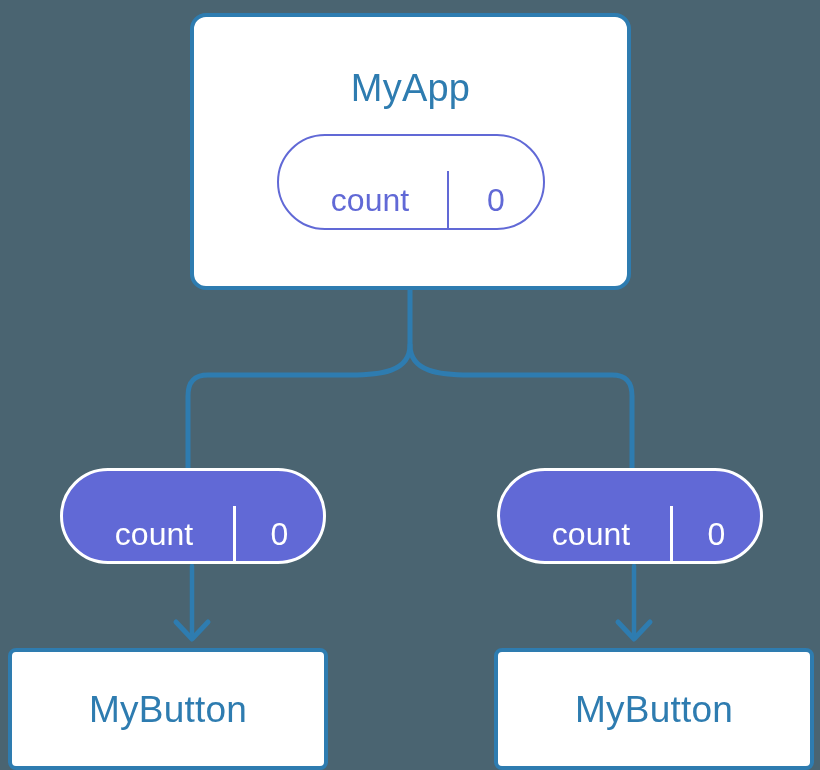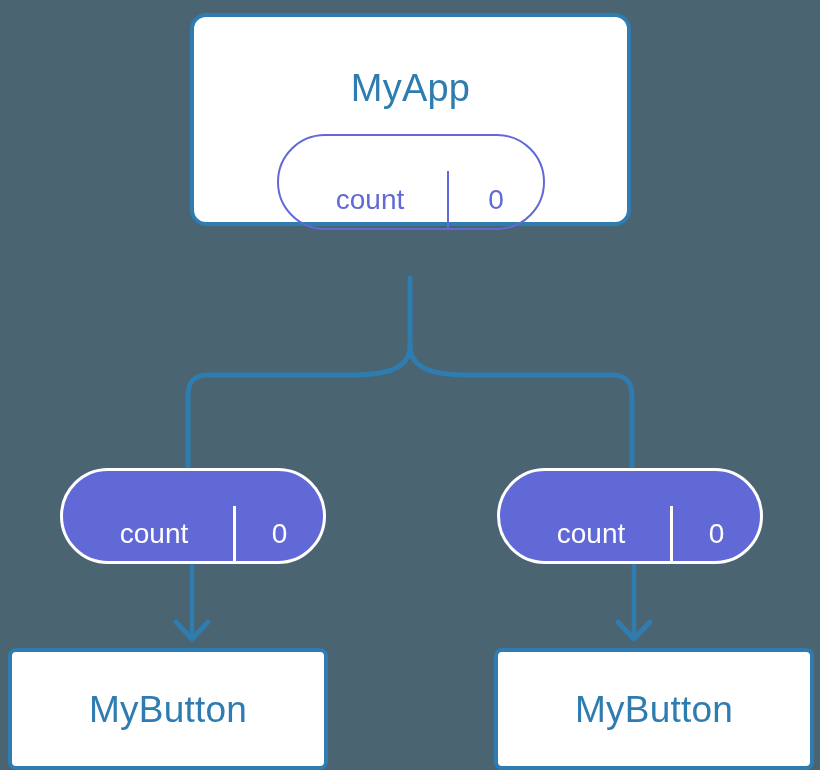--- a/index.html
+++ b/index.html
@@ -45,21 +45,21 @@
     font-size: 38px;
     line-height: 1;
     letter-spacing: 0.2px;
     white-space: nowrap;
   }
   
   #node-myapp {
     left: 190px;
     top: 13px;
     width: 441px;
-    height: 213px;
+    height: 277px;
     justify-content: flex-start;
   }
   #node-myapp .component-title {
     margin-top: 52px;
   }
   
   .button-box {
     width: 320px;
     height: 122px;
     justify-content: center;
@@ -78,21 +78,21 @@
     align-items: stretch;
     height: 96px;
     border-radius: 999px;
     overflow: hidden;
   }
   .state-pill .pill-key,
   .state-pill .pill-value {
     display: flex;
     align-items: center;
     justify-content: center;
-    font-size: 28px;
+    font-size: 32px;
     line-height: 1;
     box-sizing: border-box;
     margin-top: 35px;
   }
   .state-pill .pill-key   { flex: 0 0 auto; }
   .state-pill .pill-value { flex: 1 1 auto; }
 
   
   .state-pill.outlined {
     background: transparent;

